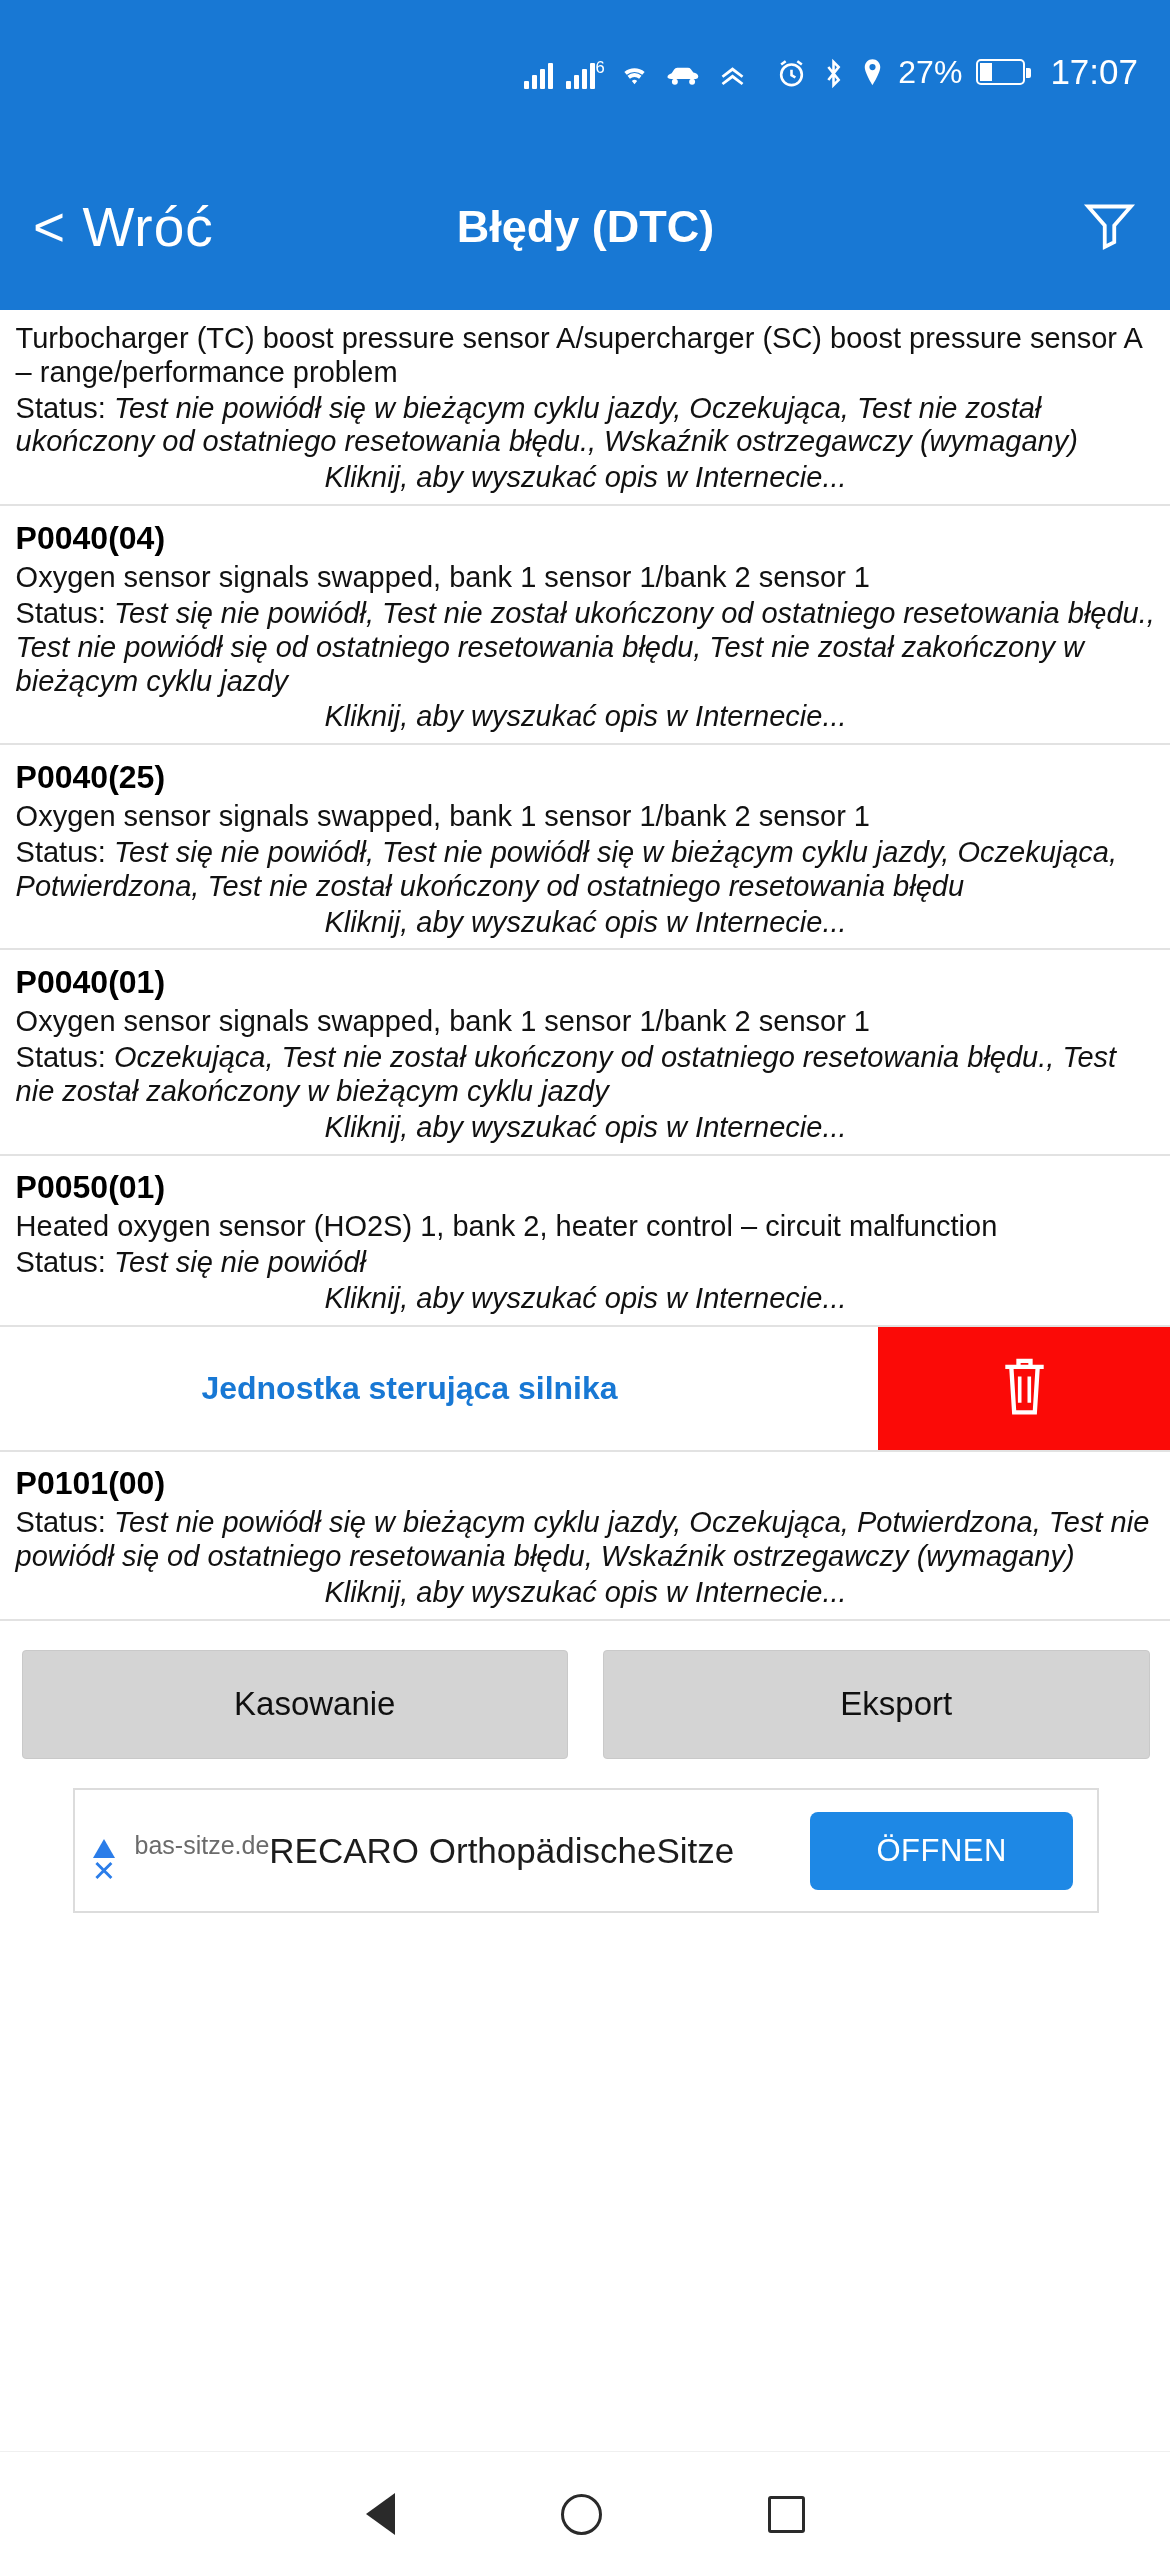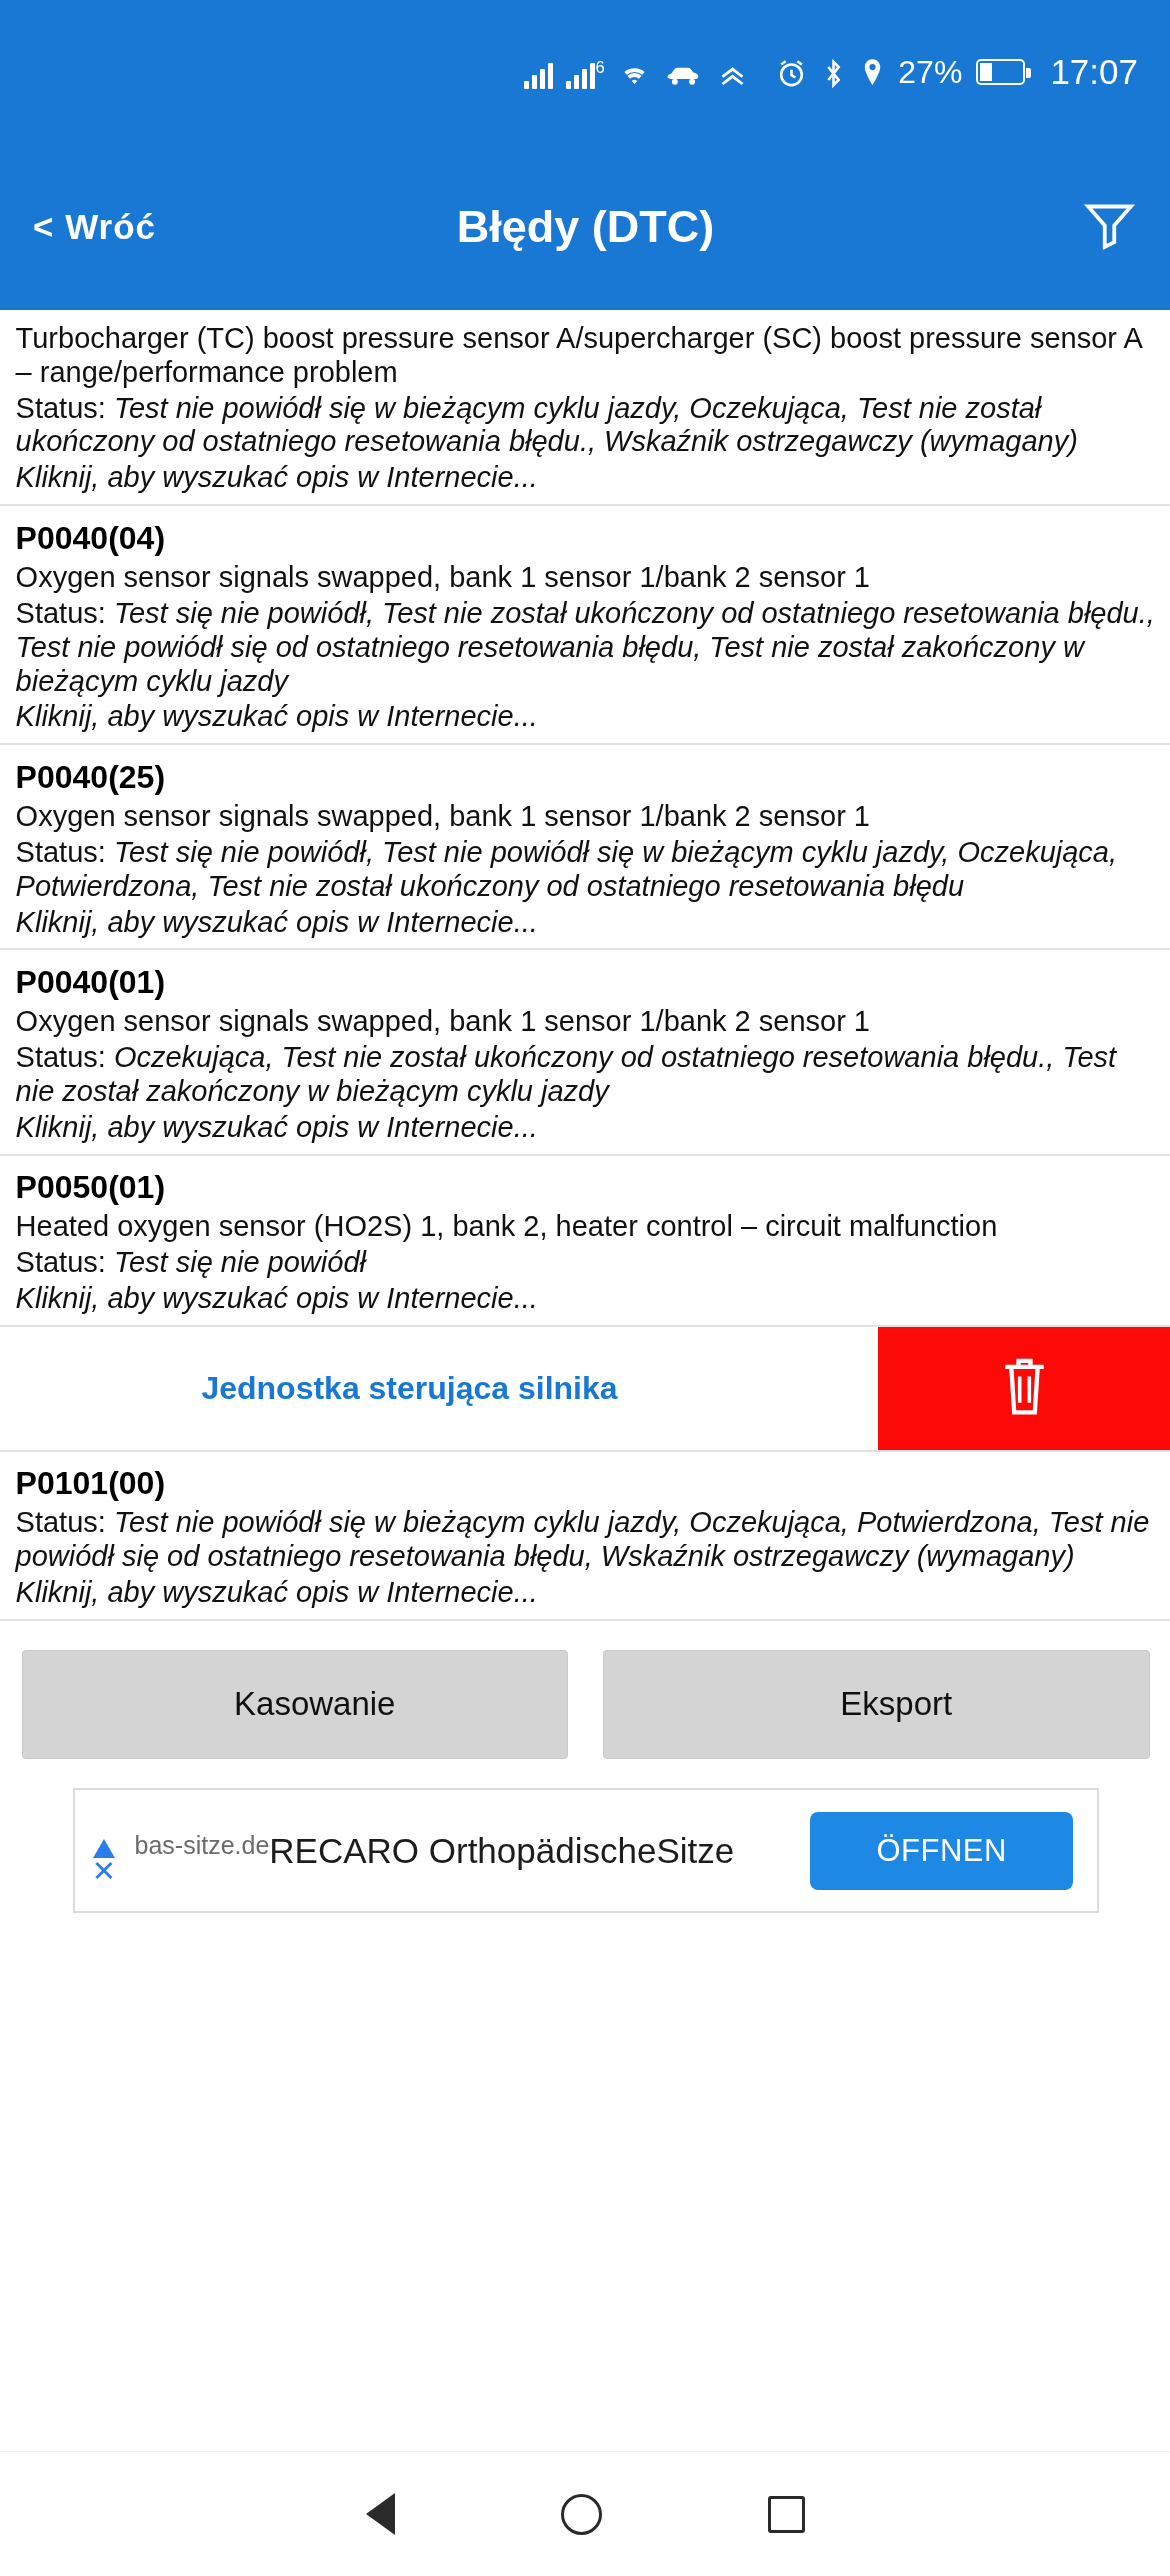--- a/index.html
+++ b/index.html
@@ -45,21 +45,21 @@
   
   .appbar {
     height: 166px;
     background: #1878d4;
     color: #ffffff;
     display: flex;
     align-items: center;
     padding: 0 33px;
     position: relative;
   }
-  .back { font-size: 35px; font-weight: bold; letter-spacing: 1px; cursor: pointer; }
+  .back { font-size: 55px; font-weight: normal; letter-spacing: 1px; cursor: pointer; }
   .apptitle {
     position: absolute; left: 0; right: 0; text-align: center;
     font-size: 45px; font-weight: bold;
   }
   .filter-icon { margin-left: auto; position: relative; z-index: 2; }
 
   
   .content {
     background: #ffffff;
     padding: 0 0 0 0;
@@ -84,20 +84,21 @@
     color: #111111;
     line-height: 1.17;
     margin-top: 2px;
   }
   .dtc-status i { font-style: italic; }
   .dtc-link {
     font-size: 29px;
     font-style: italic;
     color: #111111;
     margin-top: 2px;
+    text-align: center;
   }
 
   
   .dtc-item.first { padding-top: 11.7px; }
 
   
   .ecu-row {
     display: flex;
     align-items: stretch;
     border-bottom: 2px solid #e2e2e2;

